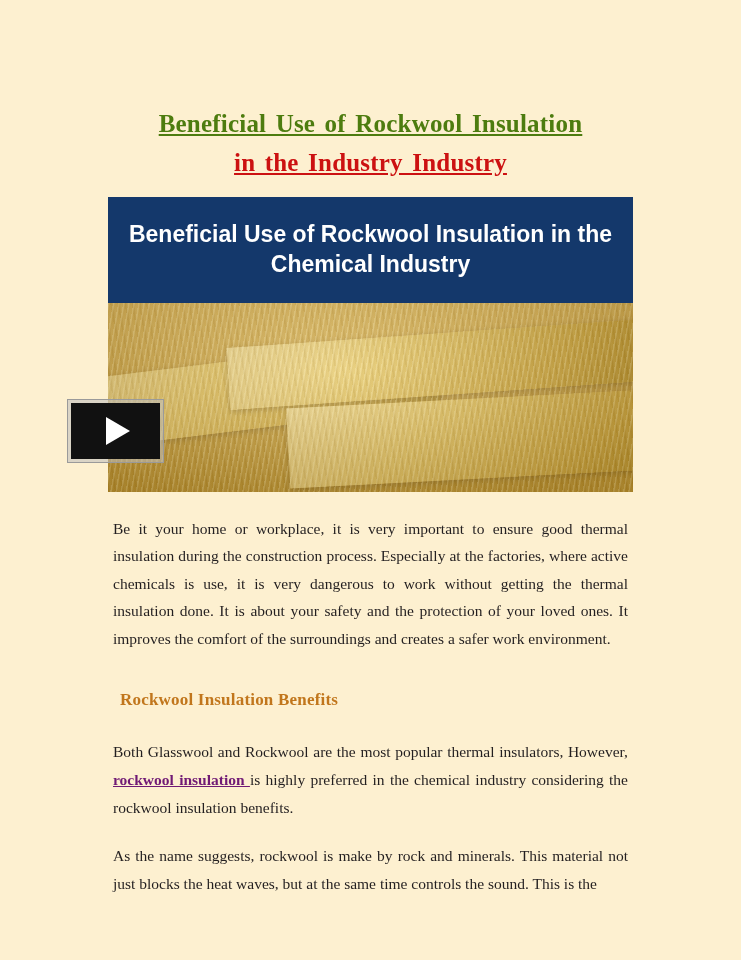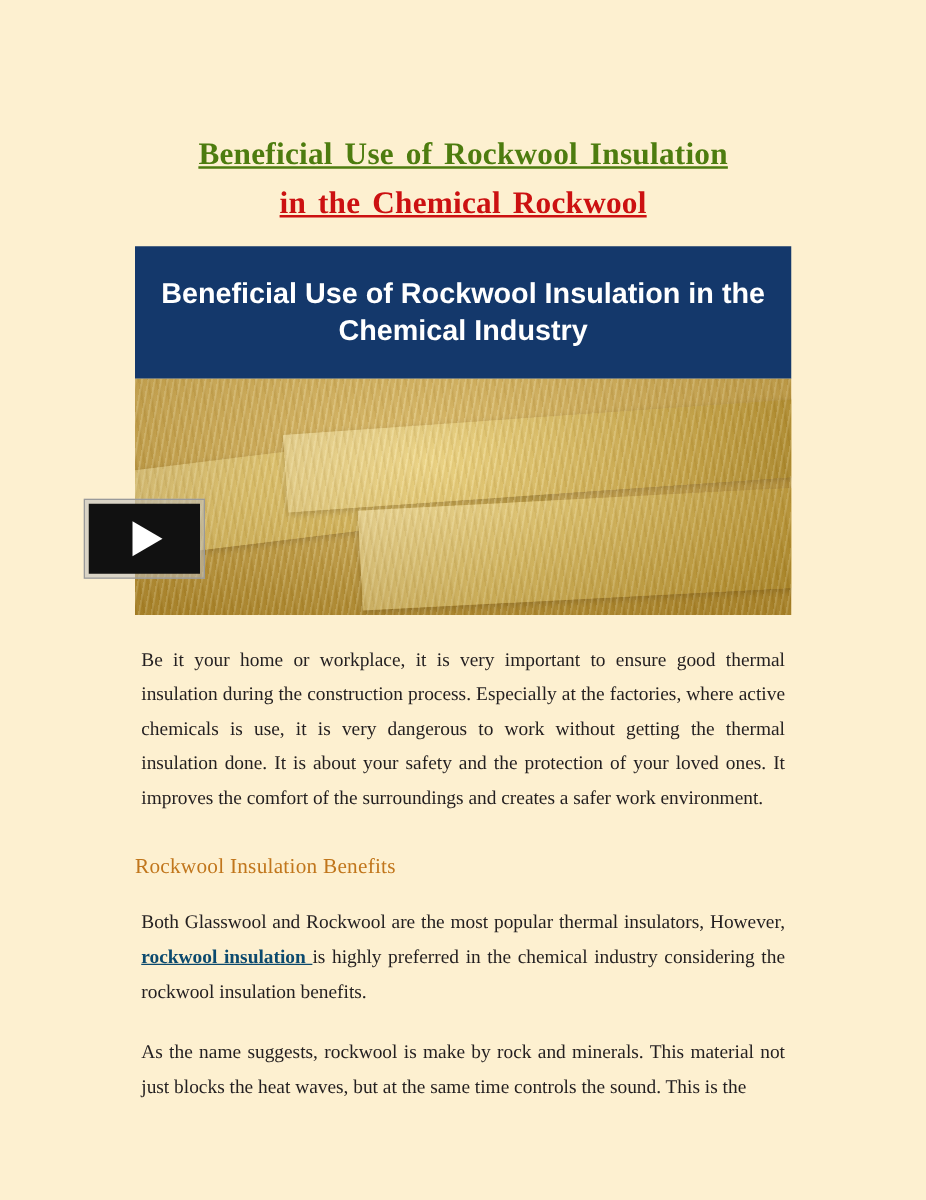--- a/index.html
+++ b/index.html
@@ -153,42 +153,42 @@
     padding-top: 16px;
     font-size: 15.5px;
     line-height: 1.78;
     color: #231f20;
     text-align: justify;
   }
   p.first {
     padding-top: 18px;
   }
   h2.section {
-    margin: 0;
+    margin: 12px;
     padding-top: 26px;
     font-size: 17px;
-    font-weight: normal;
+    font-weight: bold;
     color: #c1761c;
     letter-spacing: 0.2px;
   }
   a.inline-link {
-    color: #0c4a6e;
+    color: #701a75;
     font-weight: bold;
     text-decoration: underline;
   }
 </style>
 </head>
 <body>
 
 <div class="page">
   <div class="content">
 
     <h1 class="doc-title">
       <span class="title-line1">Beneficial Use of Rockwool Insulation</span>
-      <span class="title-line2">in the Chemical Rockwool</span>
+      <span class="title-line2">in the Industry Industry</span>
     </h1>
 
     <div class="media-wrap">
       <div class="media-banner">
         <div class="media-banner-text">Beneficial Use of Rockwool Insulation in the Chemical Industry</div>
       </div>
       <div class="media-photo">
         <div class="wool-slab slab-a"></div>
         <div class="wool-slab slab-b"></div>
         <div class="wool-slab slab-c"></div>

